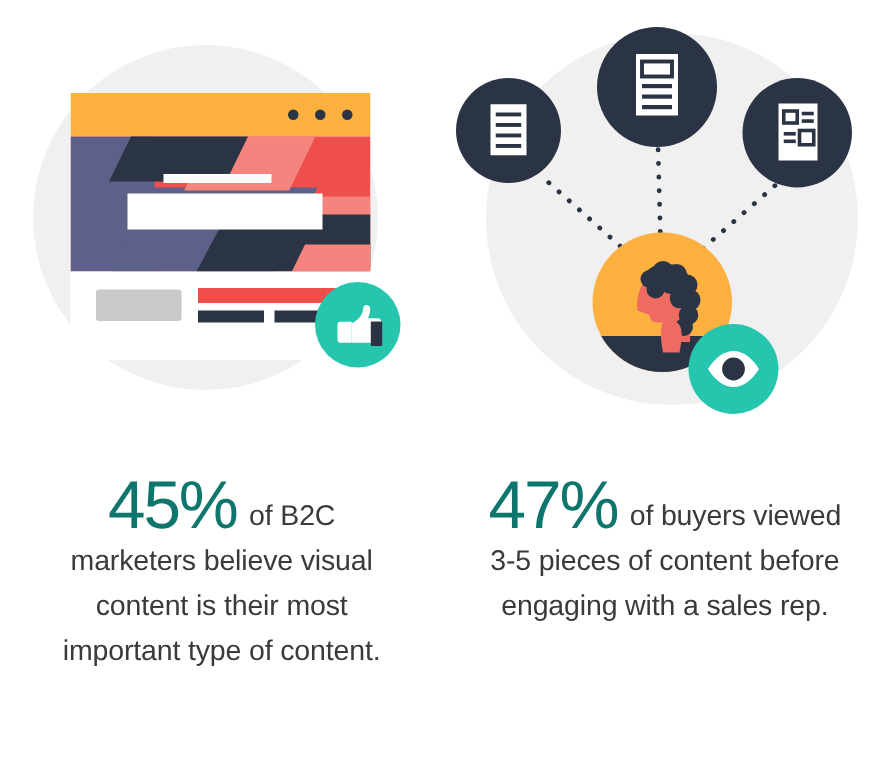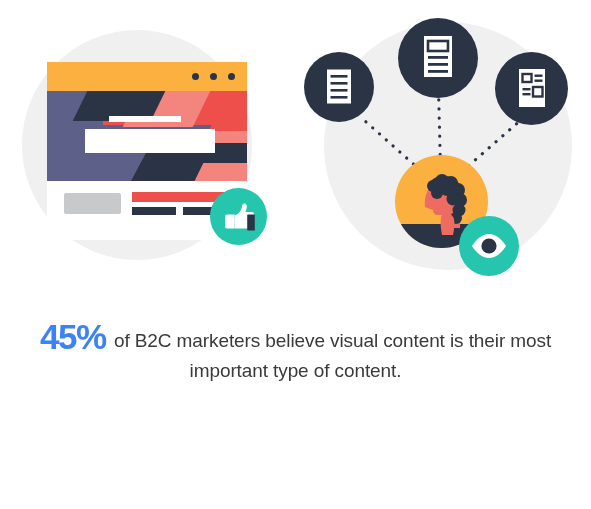--- a/index.html
+++ b/index.html
@@ -245,23 +245,23 @@
   }
   .stat-text {
     margin: 0;
     color: #3a3a3c;
     font-size: 19px;
     line-height: 30px;
     font-weight: 500;
     letter-spacing: -0.1px;
   }
   .pct {
-    color: #3b82f6;
-    font-size: 35px;
-    font-weight: 700;
+    color: #0f766e;
+    font-size: 45px;
+    font-weight: 400;
     letter-spacing: -1.4px;
     vertical-align: -2px;
     margin-right: 3px;
   }
   .stat-left .stat-text  { padding: 0 14px; }
   .stat-right .stat-text { padding: 0 8px; }
 </style>
 </head>
 <body>
 
@@ -386,15 +386,18 @@
           <circle cx="30" cy="30" r="7.6" fill="#2b3445"></circle>
         </svg>
       </div>
     </div>
   </div>
 
   <div class="stats">
     <div class="stat stat-left">
       <p class="stat-text"><span class="pct">45%</span><span> of B2C marketers believe visual content is their most important type of content.</span></p>
     </div>
+    <div class="stat stat-right">
+      <p class="stat-text"><span class="pct">47%</span><span> of buyers viewed 3-5 pieces of content before engaging with a sales rep.</span></p>
+    </div>
   </div>
 
 </div>
 
 </body></html>

